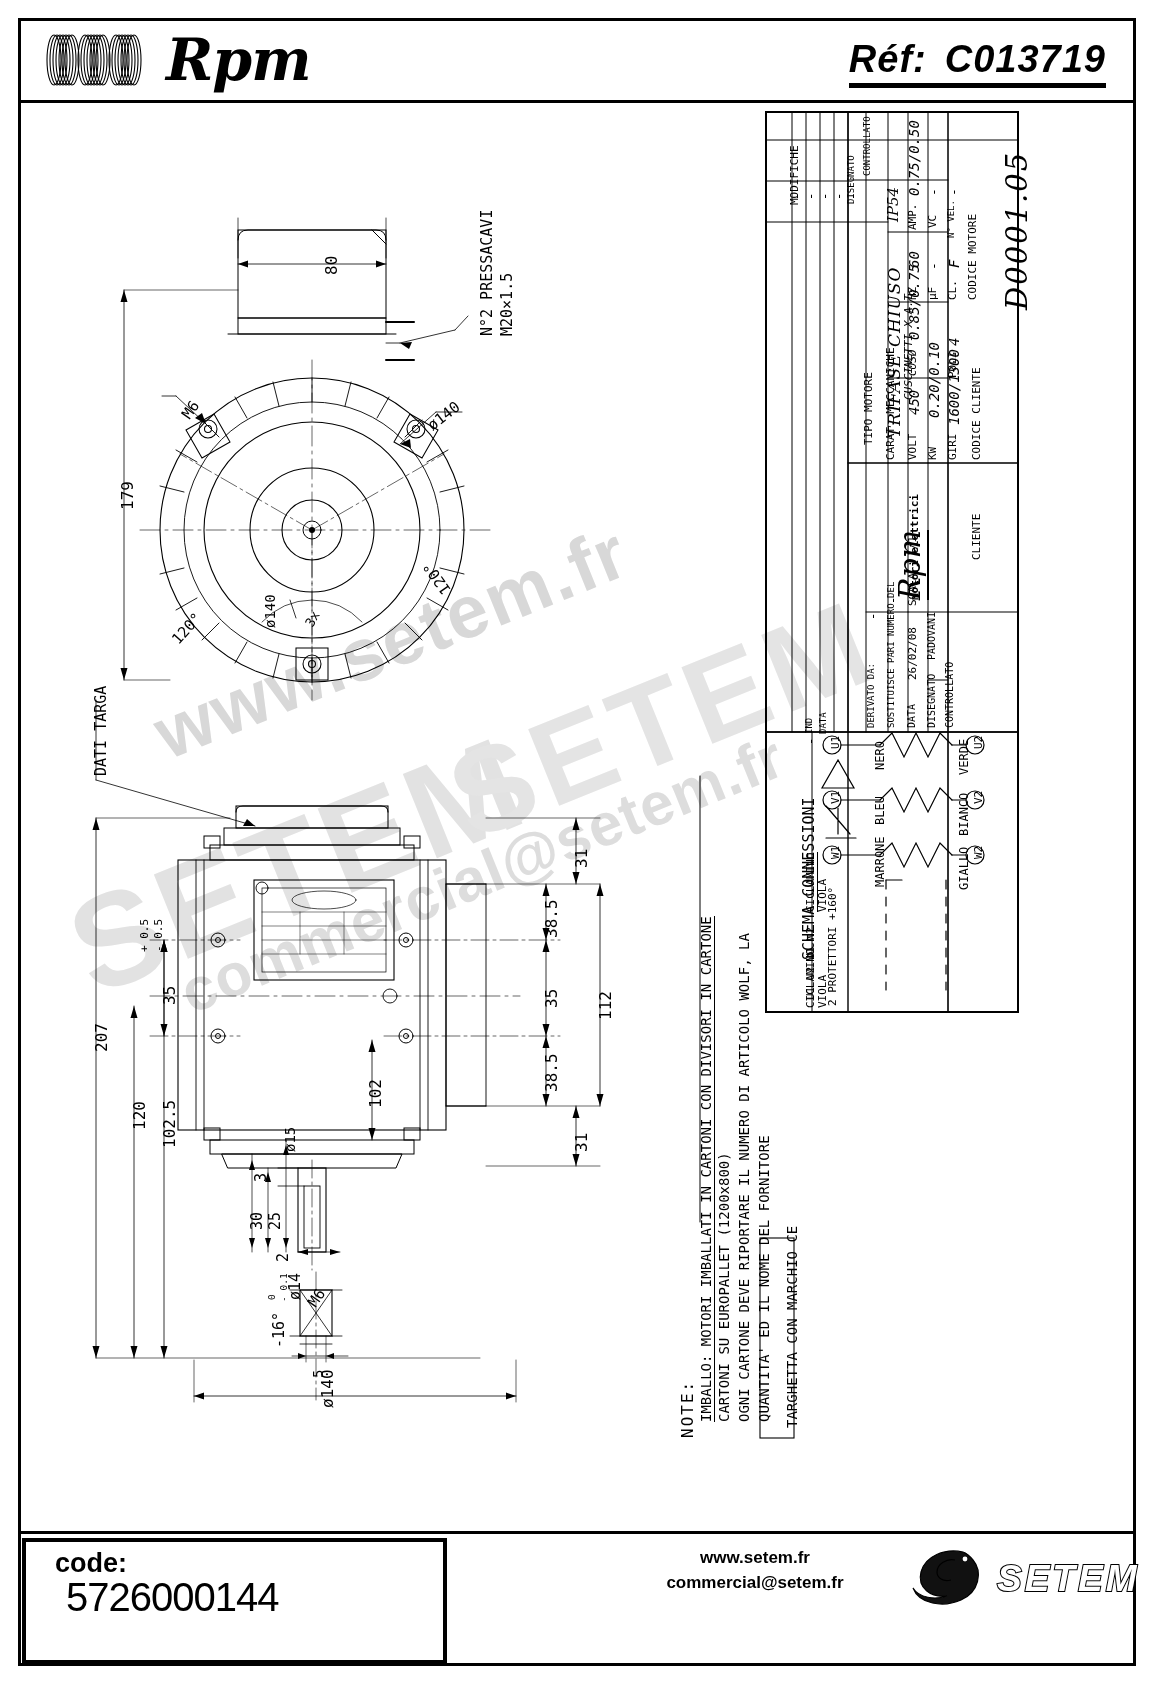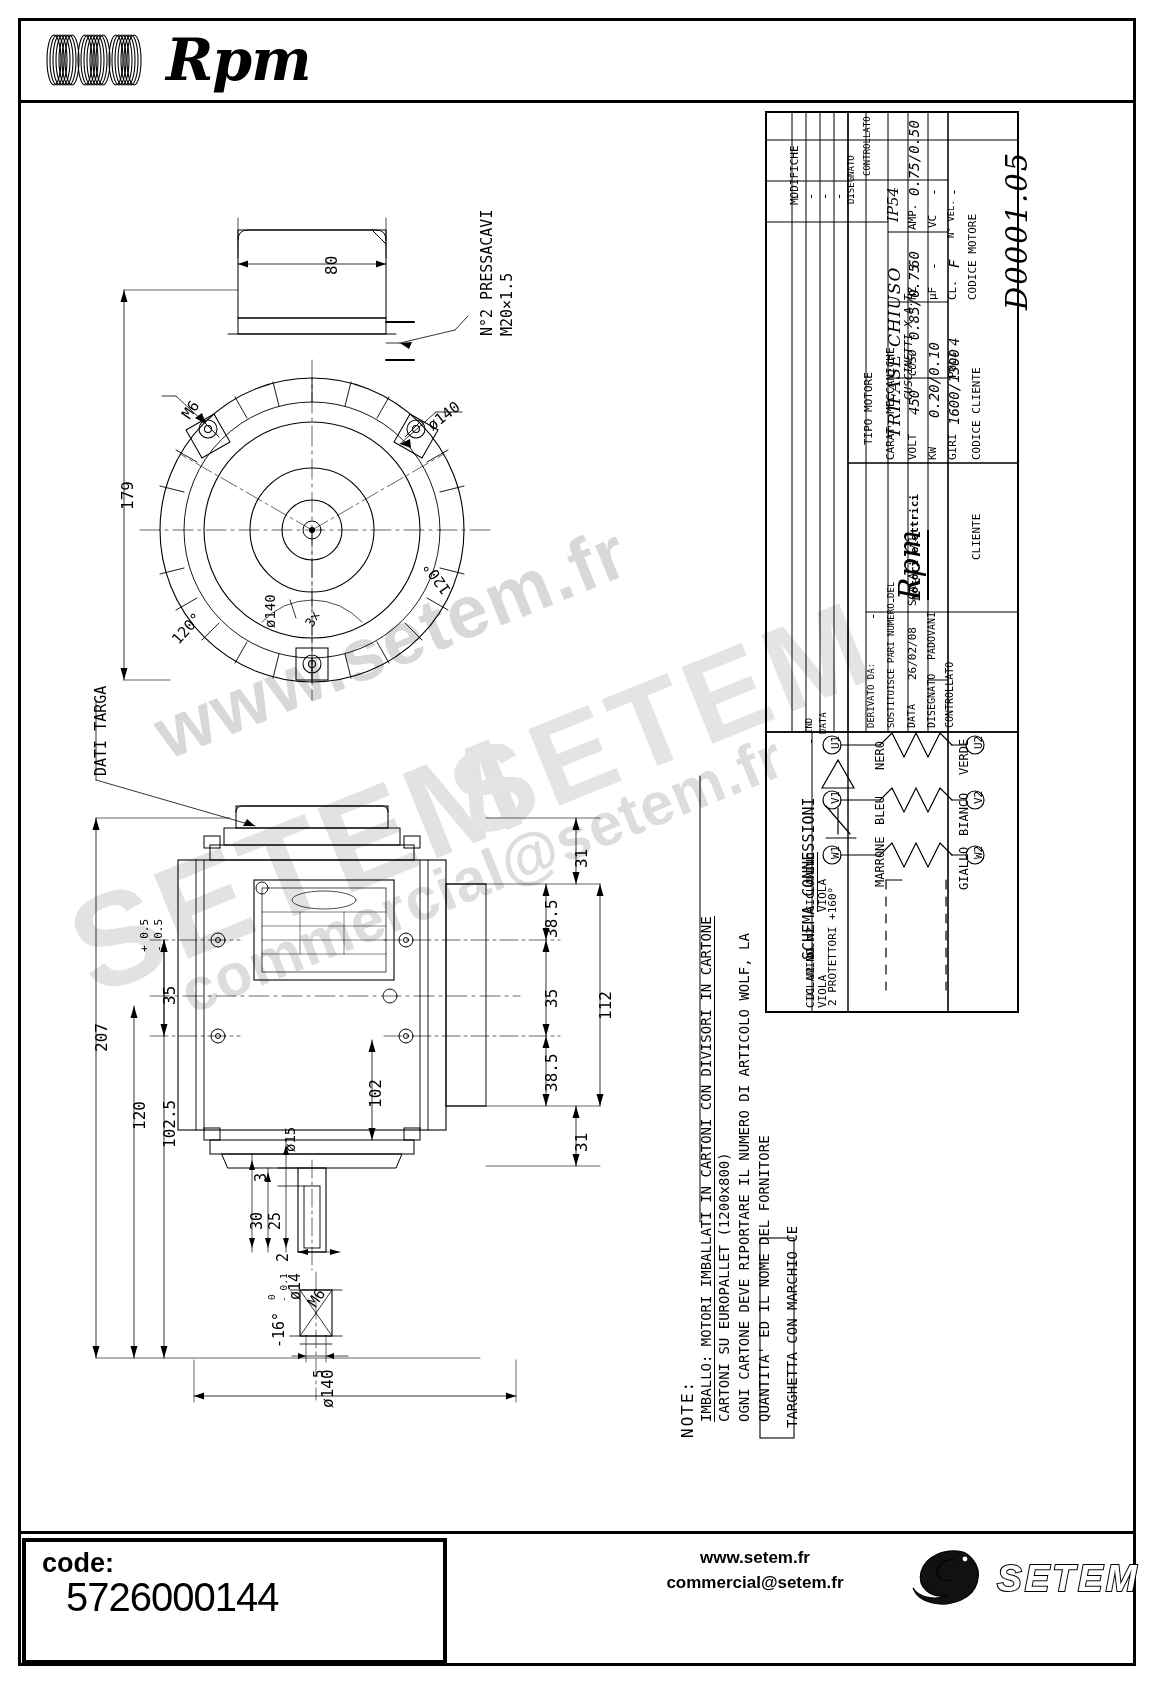--- a/index.html
+++ b/index.html
@@ -14,21 +14,21 @@
   .logo-wrap{position:absolute;left:22px;top:14px;display:flex;align-items:center;}
   .coil{display:inline-block;width:122px;height:56px;position:relative;margin-right:4px;}
   .coil svg{display:block;}
   .logo-text{font-family:"DejaVu Serif",serif;font-style:italic;font-weight:bold;font-size:57px;line-height:56px;letter-spacing:-1px;}
   .ref{position:absolute;right:30px;top:20px;font-family:"Liberation Sans",sans-serif;font-style:italic;font-weight:bold;font-size:38px;border-bottom:5px solid #000;padding-bottom:2px;letter-spacing:1px;}
   .ref .lbl{margin-right:18px;}
 
   
   .ftr{position:absolute;left:18px;top:1531px;width:1118px;height:135px;border-top:3px solid #000;box-sizing:border-box;}
   .codebox{position:absolute;left:4px;top:4px;width:425px;height:126px;border:4px solid #000;box-sizing:border-box;}
-  .codebox .clbl{position:absolute;left:16px;top:6px;font-size:27px;font-weight:bold;font-family:"Liberation Sans",sans-serif;}
+  .codebox .clbl{position:absolute;left:29px;top:6px;font-size:27px;font-weight:bold;font-family:"Liberation Sans",sans-serif;}
   .codebox .cnum{position:absolute;left:40px;top:33px;font-size:40px;font-weight:normal;letter-spacing:-1px;font-family:"Liberation Sans",sans-serif;}
   .ftr-right{position:absolute;left:437px;top:4px;width:677px;height:126px;}
   .ftr-web{position:absolute;left:150px;top:8px;width:300px;text-align:center;font-size:17px;font-weight:bold;line-height:1.45;}
   .ftr-addr{position:absolute;left:10px;top:95px;width:660px;text-align:center;font-size:14px;font-weight:bold;letter-spacing:-.2px;}
   .setem-logo{position:absolute;left:450px;top:8px;display:flex;align-items:center;}
   .setem-word{font-family:"Liberation Sans",sans-serif;font-style:italic;font-weight:bold;font-size:37px;letter-spacing:3px;
     color:#fff;-webkit-text-stroke:2px #000;paint-order:stroke fill;}
 
   
   .wm{position:absolute;pointer-events:none;color:#d8d8d8;font-weight:bold;font-family:"Liberation Sans",sans-serif;white-space:nowrap;}
@@ -88,20 +88,23 @@
                 <ellipse cx="85" cy="28" rx="7" ry="25"></ellipse>
               <ellipse cx="88" cy="28" rx="7" ry="25"></ellipse>
                 <ellipse cx="91" cy="28" rx="7" ry="25"></ellipse>
               <ellipse cx="94" cy="28" rx="7" ry="25"></ellipse>
             </g>
           </g>
         </svg>
       </span>
       <span class="logo-text">Rpm</span>
     </div>
+    <div class="ref">
+      <span class="lbl">Réf:</span><span>C013719</span>
+    </div>
   </div>
 
   <svg class="draw" width="1154" height="1683">
     <g fill="none" stroke="#000" stroke-width="1" stroke-linecap="round">
 
       <rect x="238" y="230" width="148" height="88"></rect>
       <path d="M238 240 q0 -10 10 -10 h128 q10 0 10 10"></path>
       <line x1="372" y1="230" x2="386" y2="244"></line>
       <rect x="238" y="318" width="148" height="16"></rect>
       <line x1="228" y1="334" x2="396" y2="334"></line>

